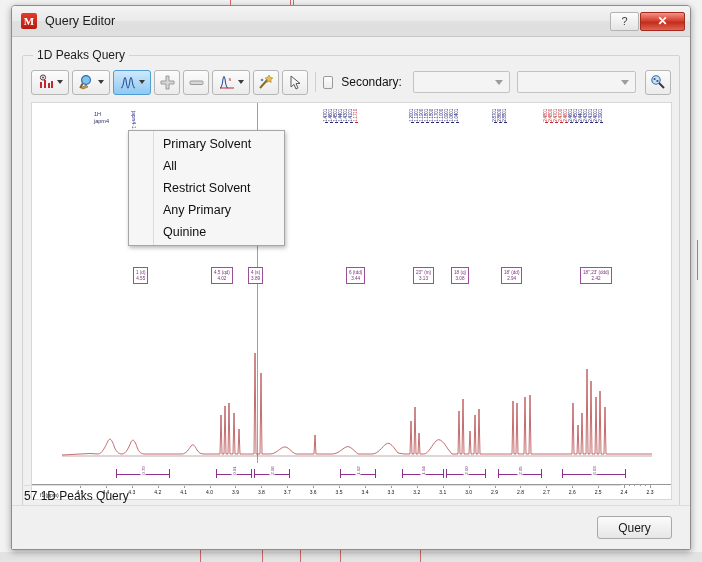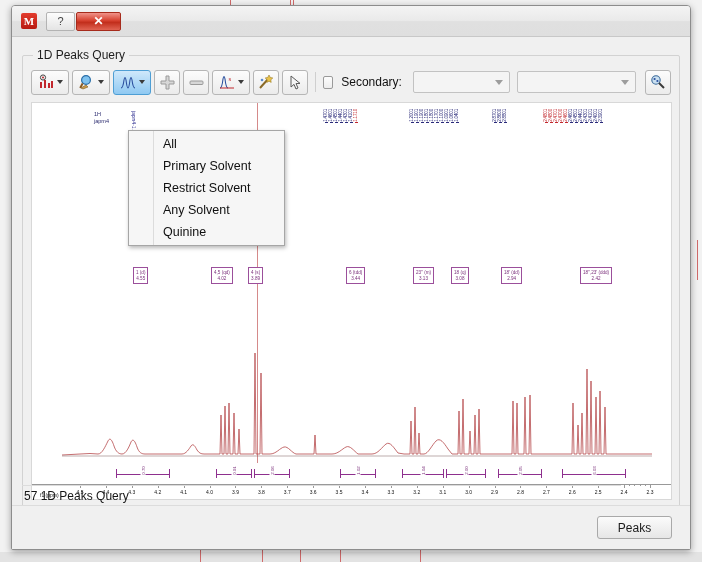--- a/index.html
+++ b/index.html
@@ -361,20 +361,21 @@
   <div class="bg-line" style="left:262px;top:548px;height:14px;"></div>
   <div class="bg-line" style="left:300px;top:548px;height:14px;"></div>
   <div class="bg-line" style="left:340px;top:548px;height:14px;"></div>
   <div class="bg-line" style="left:420px;top:548px;height:14px;"></div>
 </div>
 
 <div class="dialog">
 
   <div class="titlebar">
     <div class="app-logo">M</div>
+    <div class="title-text">Query Editor</div>
     <div class="win-btns">
       <div class="win-btn">?</div>
       <div class="win-btn close">✕</div>
     </div>
   </div>
 
   <div class="dlg-body">
 
     <div class="groupbox">
       <div class="group-legend">1D Peaks Query</div>
@@ -888,30 +889,30 @@
             <div class="tick" style="left: 612.818px; height: 2px;"></div>
             <div class="tick major" style="left: 618px;"></div>
             <div class="ticklbl" style="left: 618px;">2.3</div>
           </div>
         <div class="axis-title">f1 (ppm)</div>
       </div>
 
     </div>
 
     <div class="menu">
+      <div class="menu-item">Primary Solvent</div>
       <div class="menu-item">All</div>
-      <div class="menu-item">Primary Solvent</div>
       <div class="menu-item">Restrict Solvent</div>
-      <div class="menu-item">Any Solvent</div>
+      <div class="menu-item">Any Primary</div>
       <div class="menu-item">Quinine</div>
     </div>
 
   </div>
 
   <div class="statusbar">
     <span>57 1D Peaks Query</span>
   </div>
 
   <div class="footer">
-    <div class="btn">Peaks</div>
+    <div class="btn">Query</div>
   </div>
 
 </div>
 
 </body></html>

